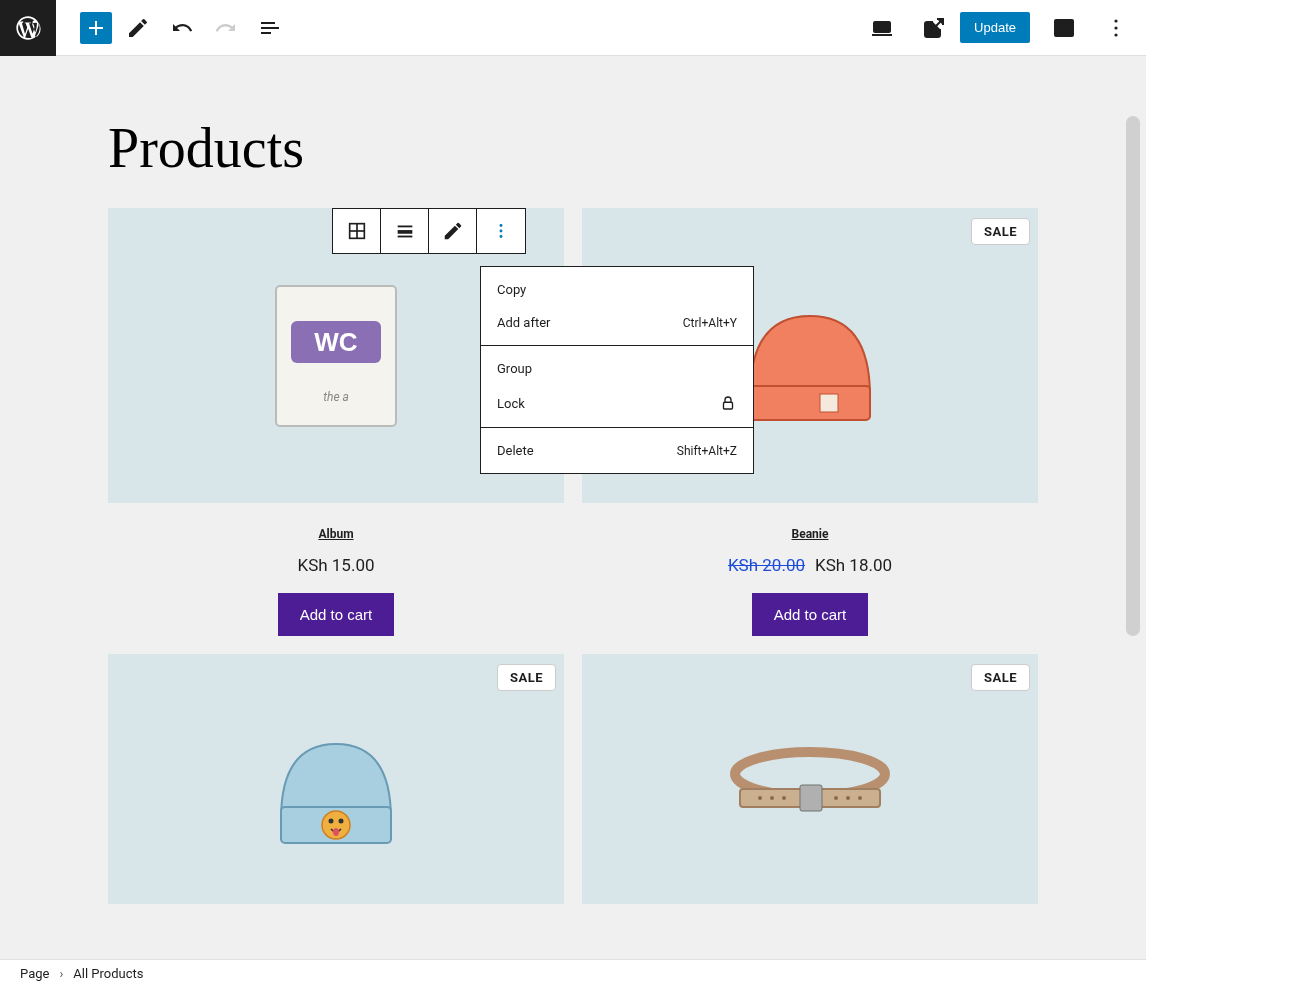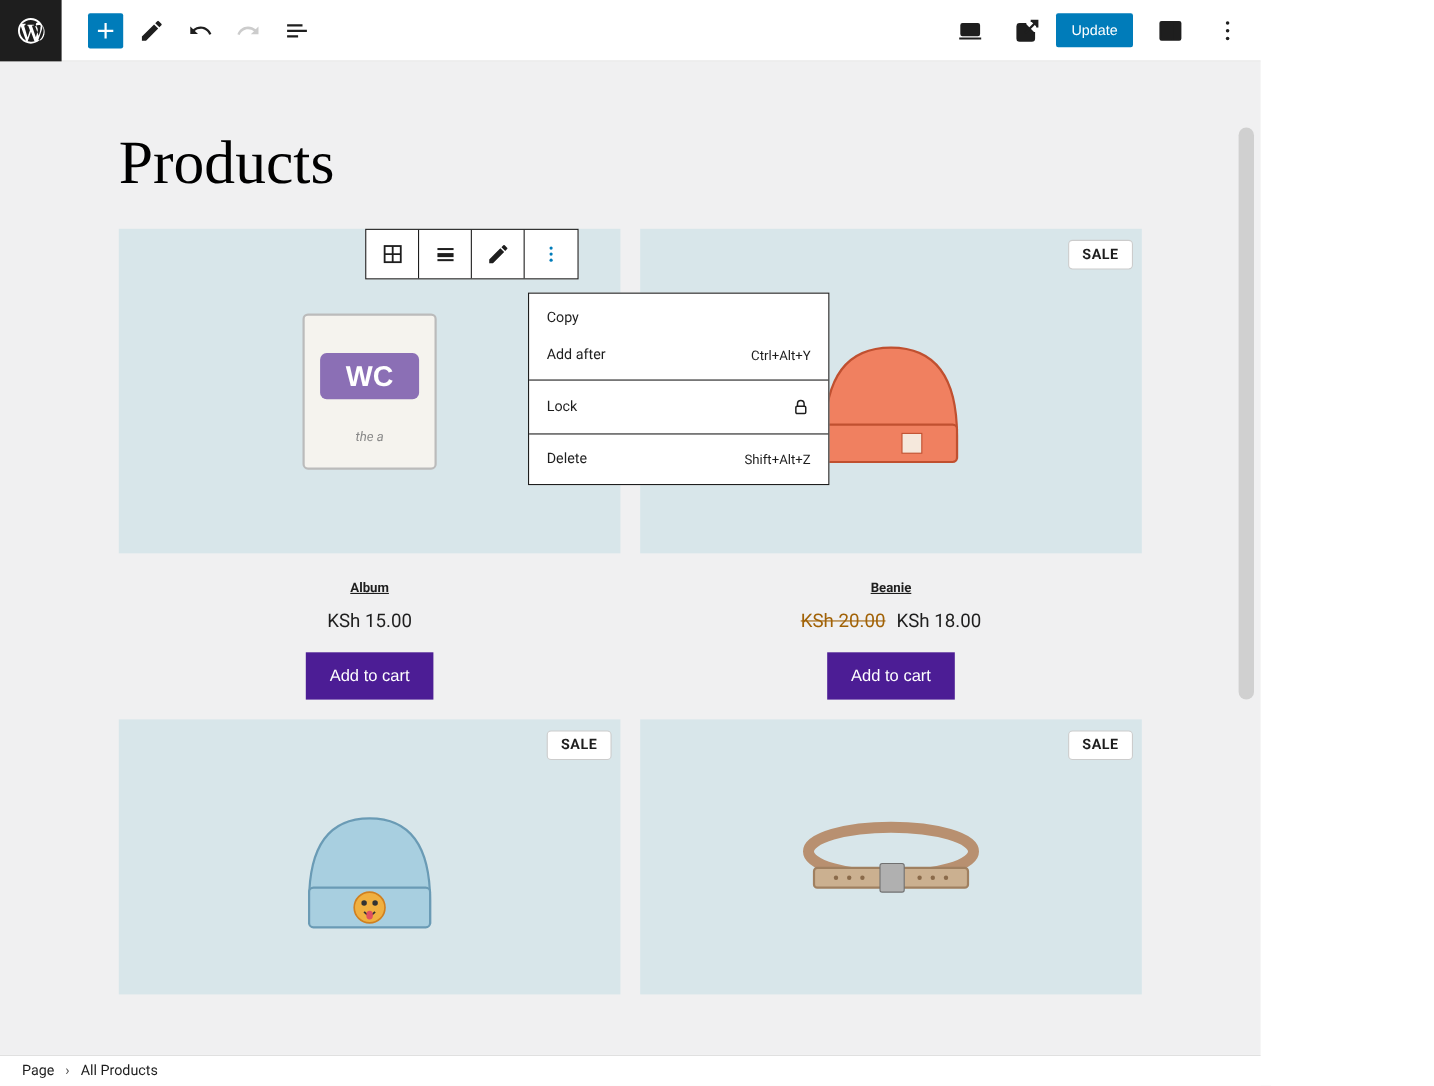--- a/index.html
+++ b/index.html
@@ -39,21 +39,21 @@
 .dropdown .menu-item .shortcut { color: #1e1e1e; font-size: 12px; }
 .dropdown .menu-item svg { width: 18px; height: 18px; }
 
 
 .products-grid { display: grid; grid-template-columns: 1fr 1fr; gap: 18px; }
 .product-card { display: flex; flex-direction: column; align-items: center; }
 .product-img { width: 100%; height: 295px; background: #d8e6ea; position: relative; display: flex; align-items: center; justify-content: center; }
 .sale-badge { position: absolute; right: 8px; top: 10px; background: #fff; border: 1px solid #ccc; border-radius: 4px; padding: 5px 12px; font-weight: 700; font-size: 13px; letter-spacing: 0.5px; }
 .product-name { font-weight: 700; text-decoration: underline; margin-top: 24px; font-size: 12px; }
 .product-price { margin-top: 14px; font-size: 17px; text-align: center; }
-.product-price .strike { text-decoration: line-through; color: #a16207; margin-right: 10px; }
+.product-price .strike { text-decoration: line-through; color: #1d4ed8; margin-right: 10px; }
 .add-cart { margin-top: 18px; background: #4c1d95; color: #fff; border: none; padding: 13px 22px; font-size: 15px; cursor: pointer; }
 
 
 .illus { width: 200px; height: 200px; }
 
 
 .bottom-bar { height: 28px; border-top: 1px solid #e0e0e0; display: flex; align-items: center; padding: 0 20px; font-size: 13px; background: #fff; gap: 10px; }
 .crumb-sep { color: #555; }
 
 
@@ -232,20 +232,23 @@
         <div class="menu-item">
           <span>Copy</span>
         </div>
         <div class="menu-item">
           <span>Add after</span>
           <span class="shortcut">Ctrl+Alt+Y</span>
         </div>
       </div>
       <div class="menu-group">
         <div class="menu-item">
+          <span>Group</span>
+        </div>
+        <div class="menu-item">
           <span>Lock</span>
           <svg viewBox="0 0 24 24" fill="none" stroke="#1e1e1e" stroke-width="1.8">
               <rect x="6" y="11" width="12" height="9" rx="1.5"></rect>
               <path d="M8 11V8a4 4 0 018 0v3"></path>
             </svg>
         </div>
       </div>
       <div class="menu-group">
         <div class="menu-item">
           <span>Delete</span>

